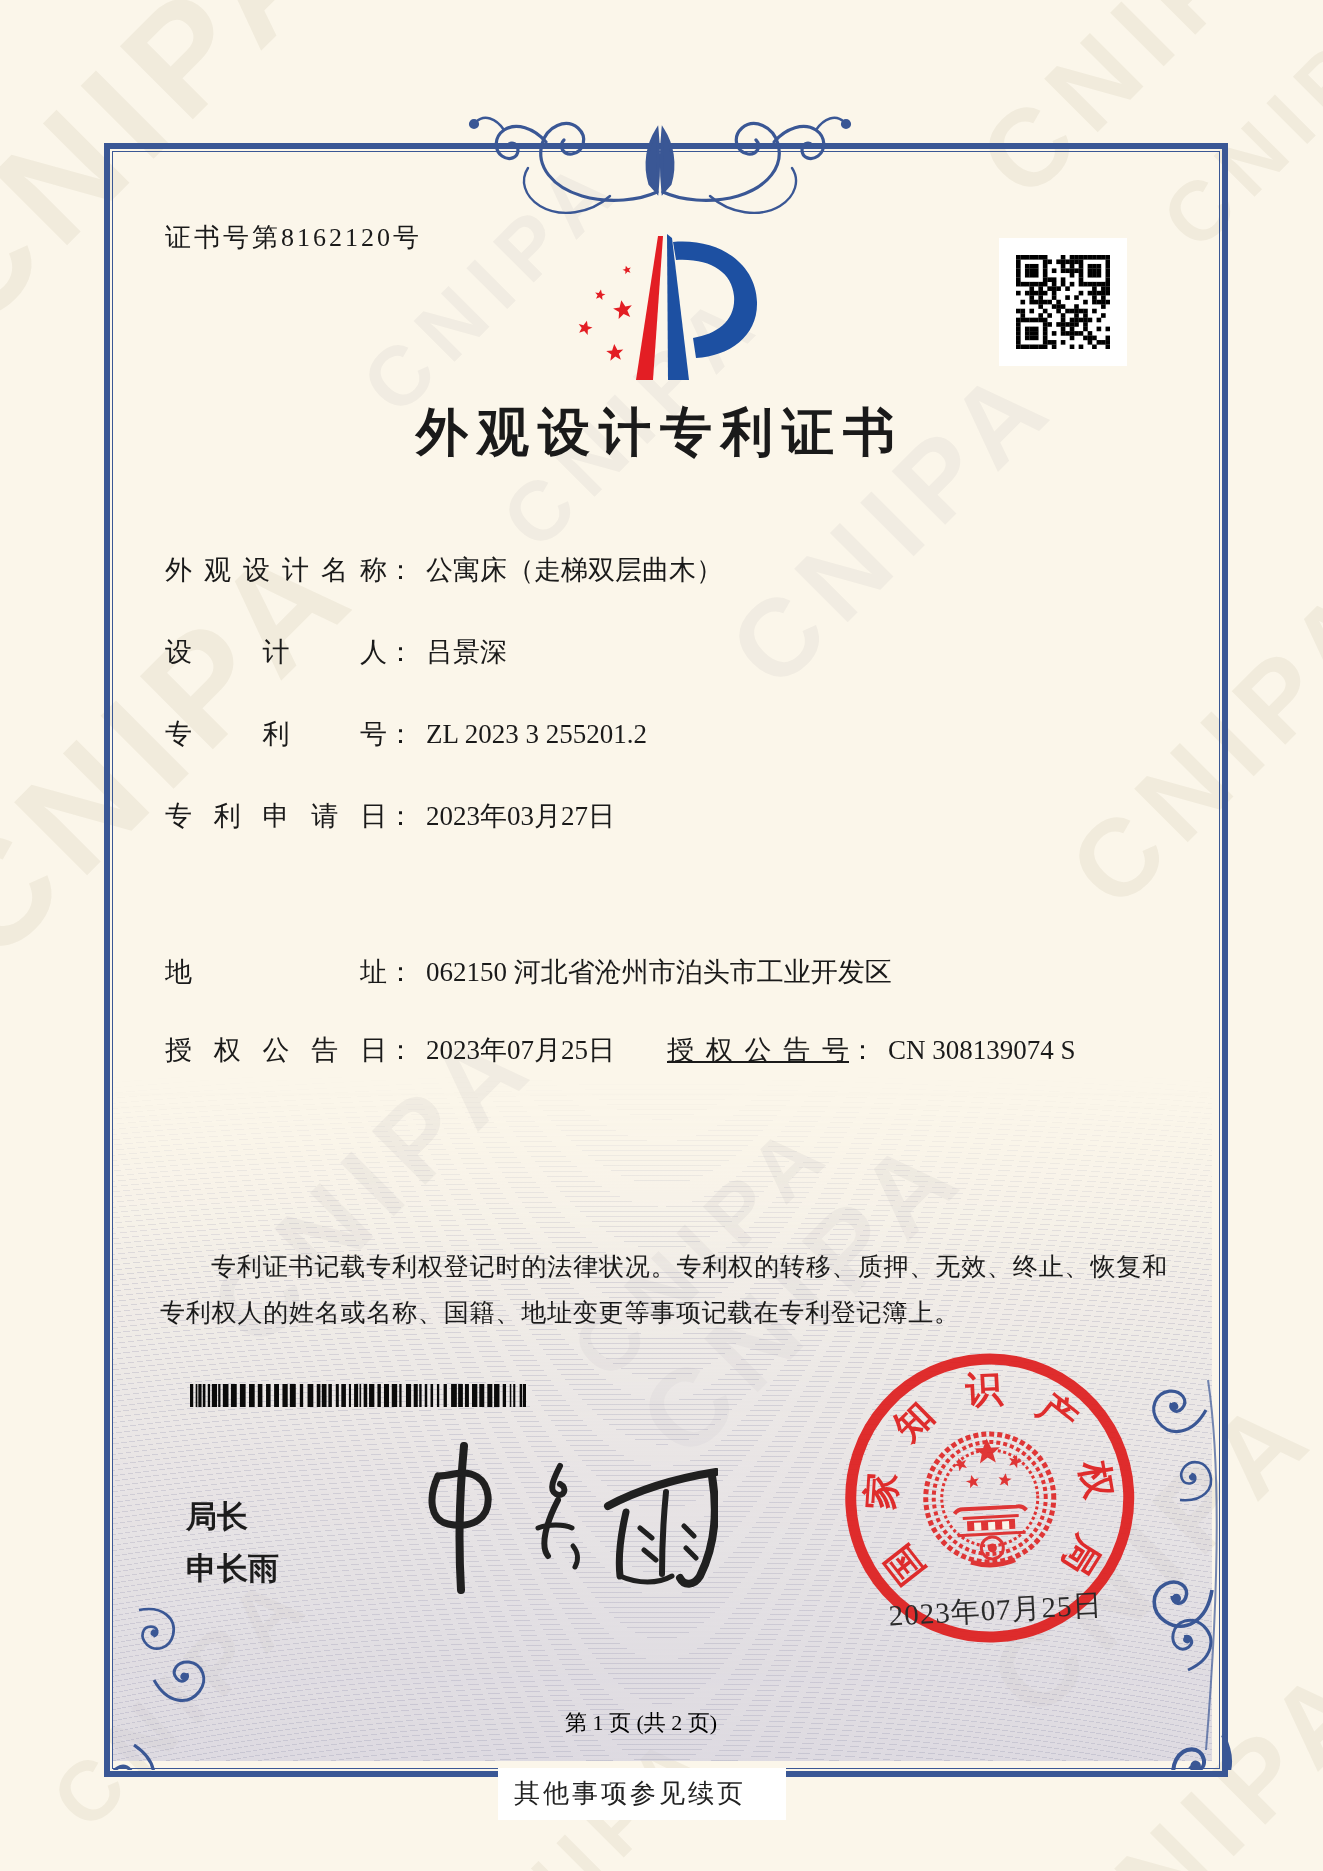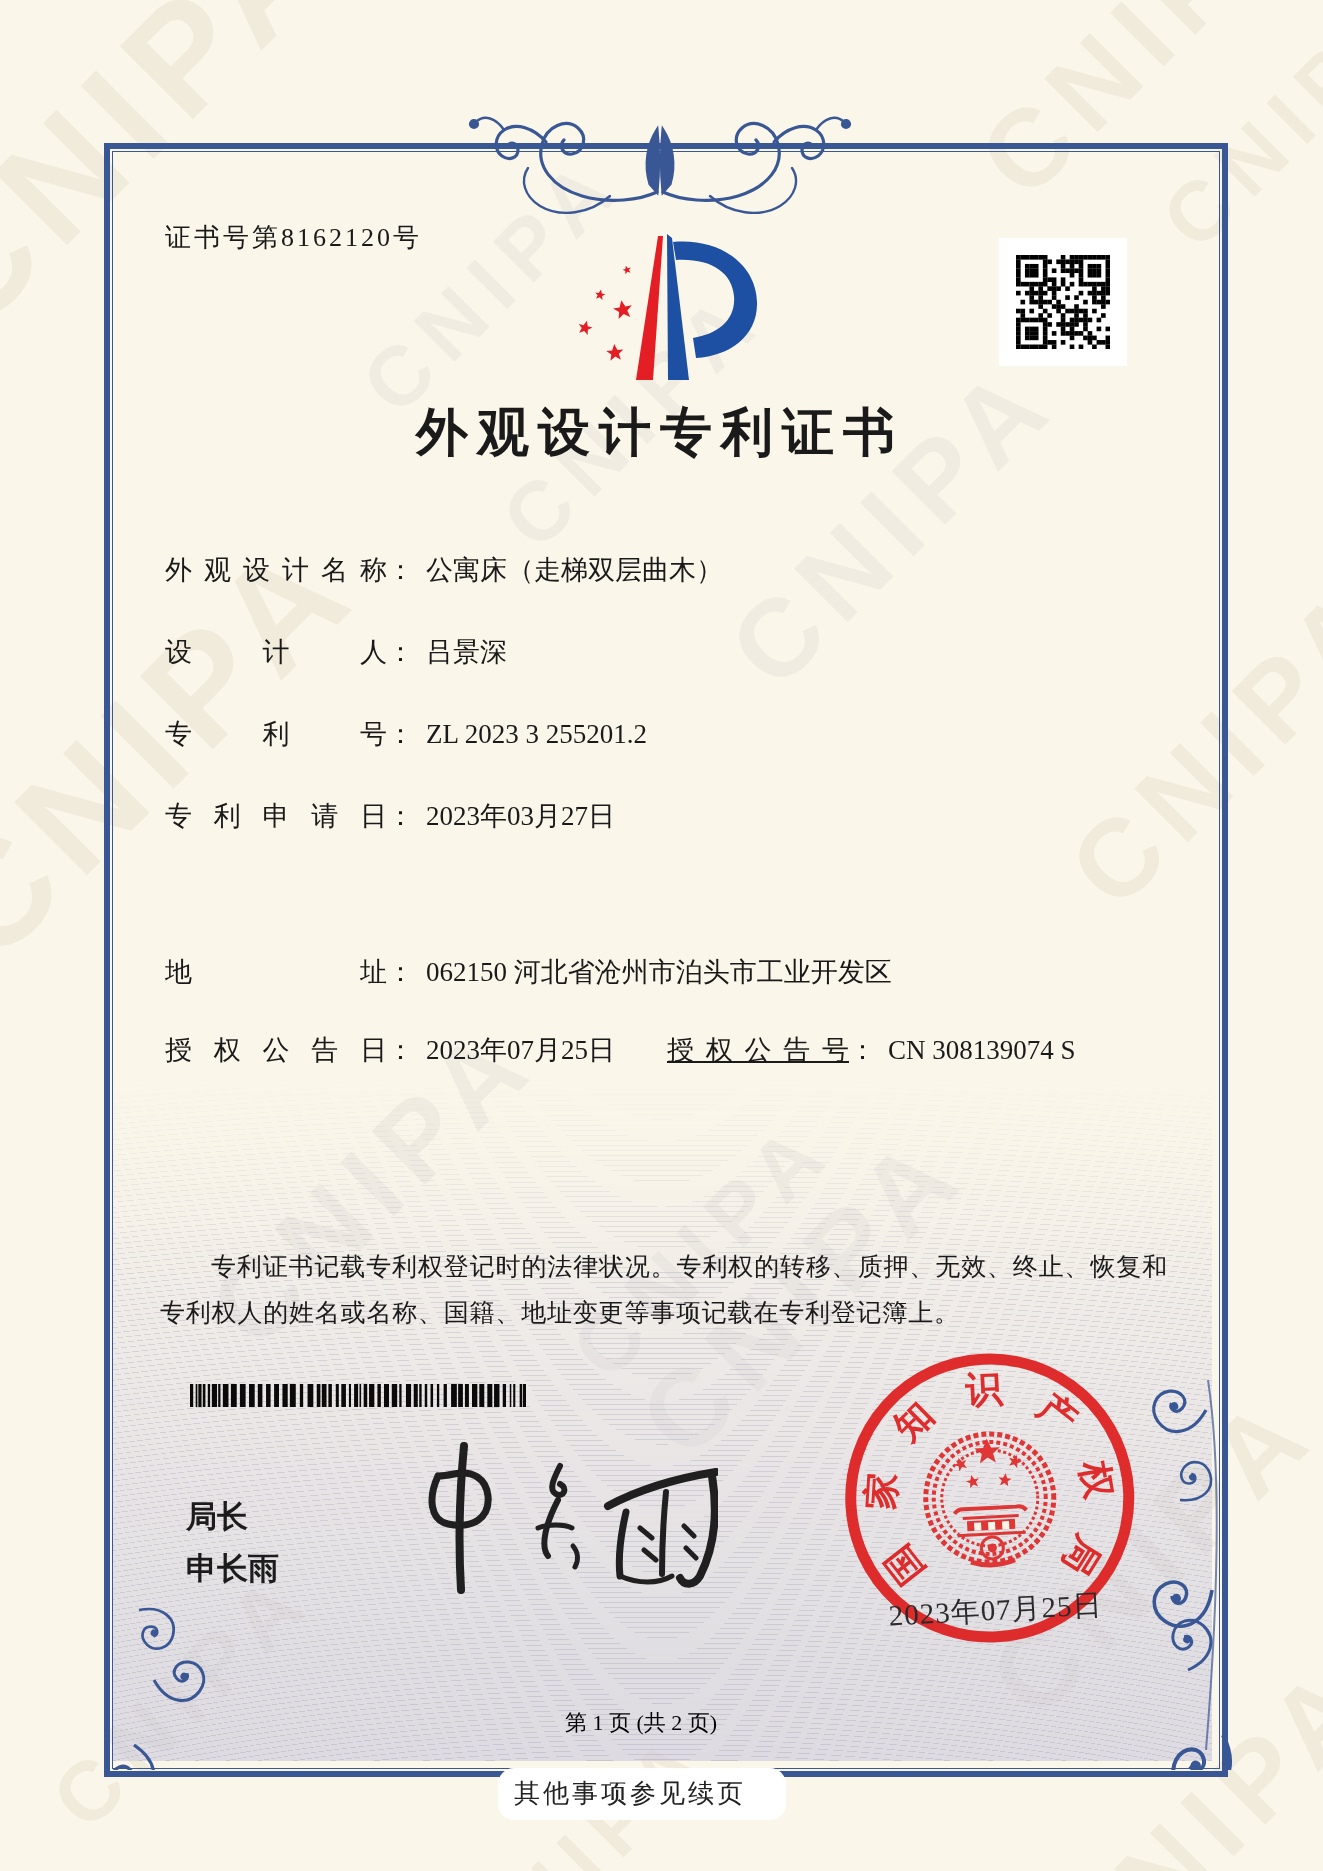--- a/index.html
+++ b/index.html
@@ -55,21 +55,21 @@
      font-family:"Liberation Sans","DejaVu Sans",sans-serif;color:#1c1c1c;}
   #signature{position:absolute;left:368px;top:1428px;z-index:6;}
   #seal{position:absolute;left:840px;top:1348px;z-index:7;transform:rotate(-3deg);}
   .seal-char{font-size:37px;font-weight:700;fill:#DE1F1F;text-anchor:middle;
      font-family:"Liberation Serif","DejaVu Serif",serif;}
   #seal-date{font-size:29px;fill:#1d1d1d;text-anchor:middle;letter-spacing:1px;
      font-family:"Liberation Serif","DejaVu Serif",serif;}
   #page-num{position:absolute;left:391px;top:1708px;width:500px;text-align:center;font-size:22px;
      color:#000000;z-index:5;}
   #footer-note{position:absolute;left:498px;top:1768px;width:288px;height:52px;background:#fff;
-     z-index:5;font-size:26px;letter-spacing:3px;line-height:52px;padding-left:16px;box-sizing:border-box;color:#222;border-radius:16px;}
+     z-index:5;font-size:26px;letter-spacing:3px;line-height:52px;padding-left:16px;box-sizing:border-box;color:#222;}
 </style>
 </head>
 <body>
 
 <div id="page">
 
   <div class="wm wm-lg" style="left:-140px;top:30px;">CNIPA</div>
   <div class="wm wm-md" style="left:940px;top:-30px;">CNIPA</div>
   <div class="wm wm-sm" style="left:1130px;top:70px;">CNIPA</div>
   <div class="wm wm-sm wm-gray" style="left:330px;top:235px;">CNIPA</div>

